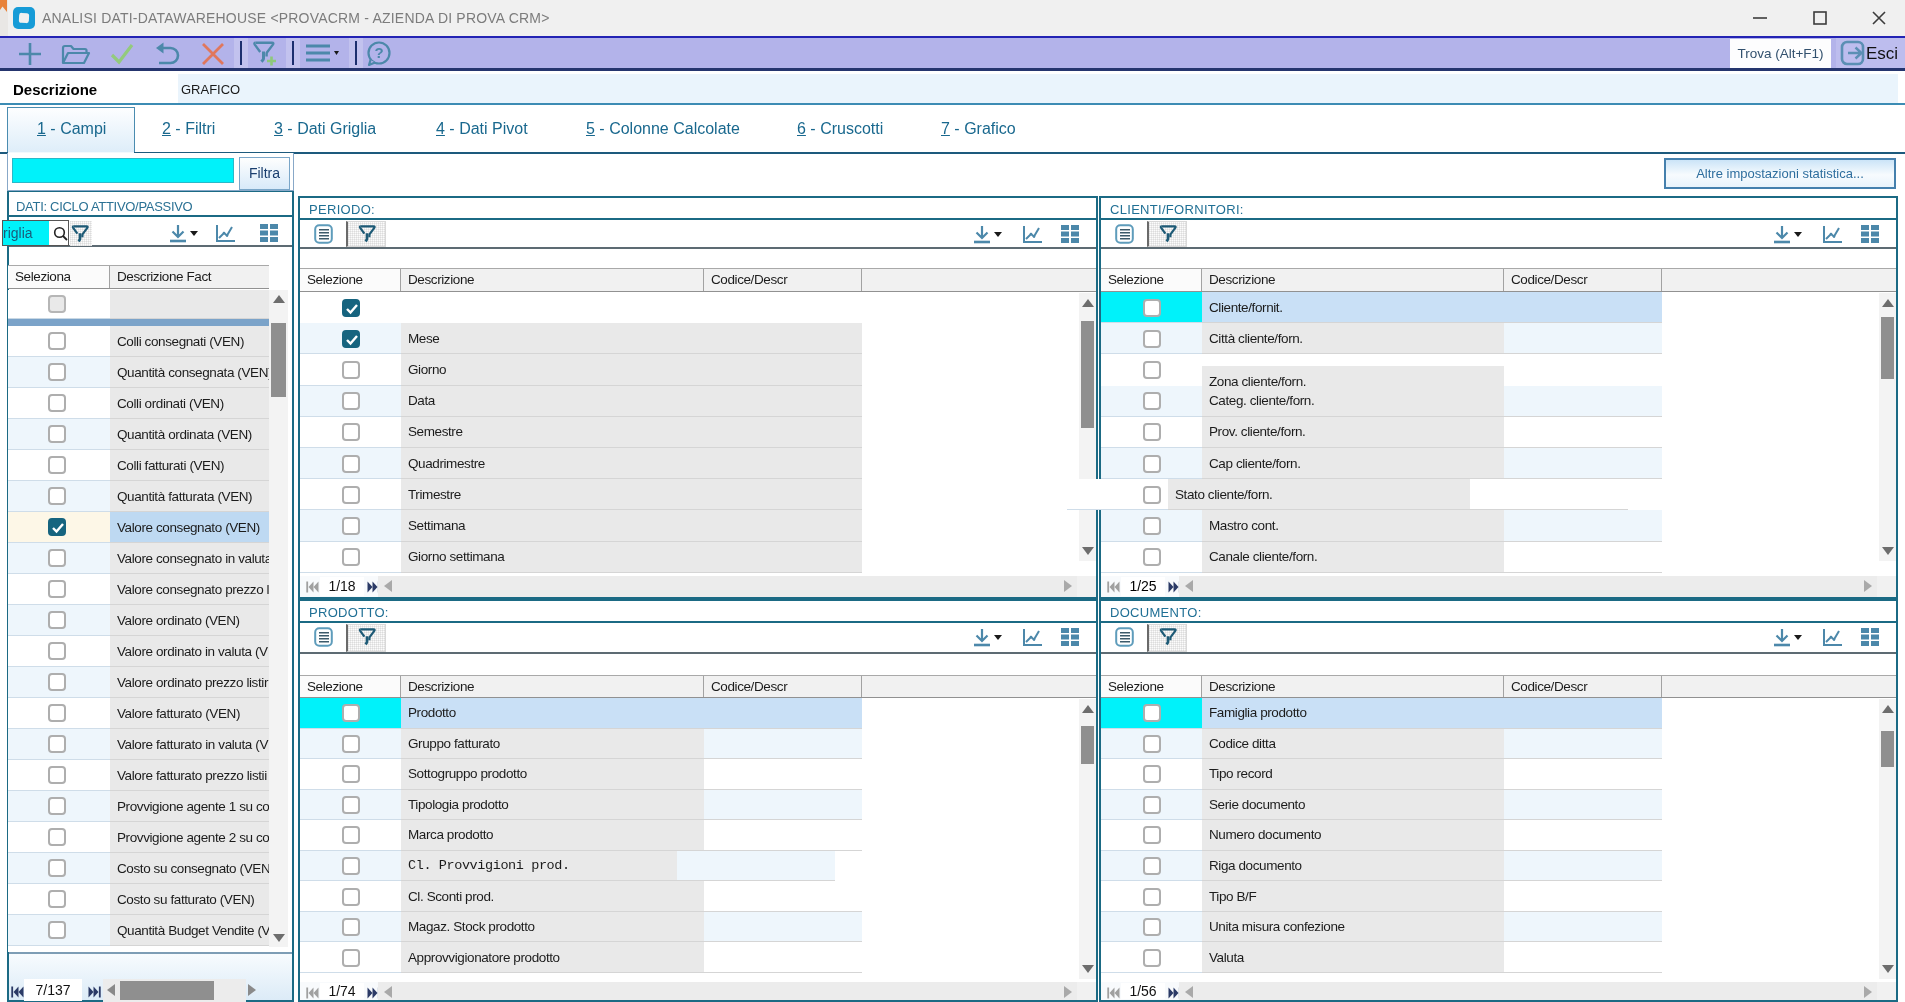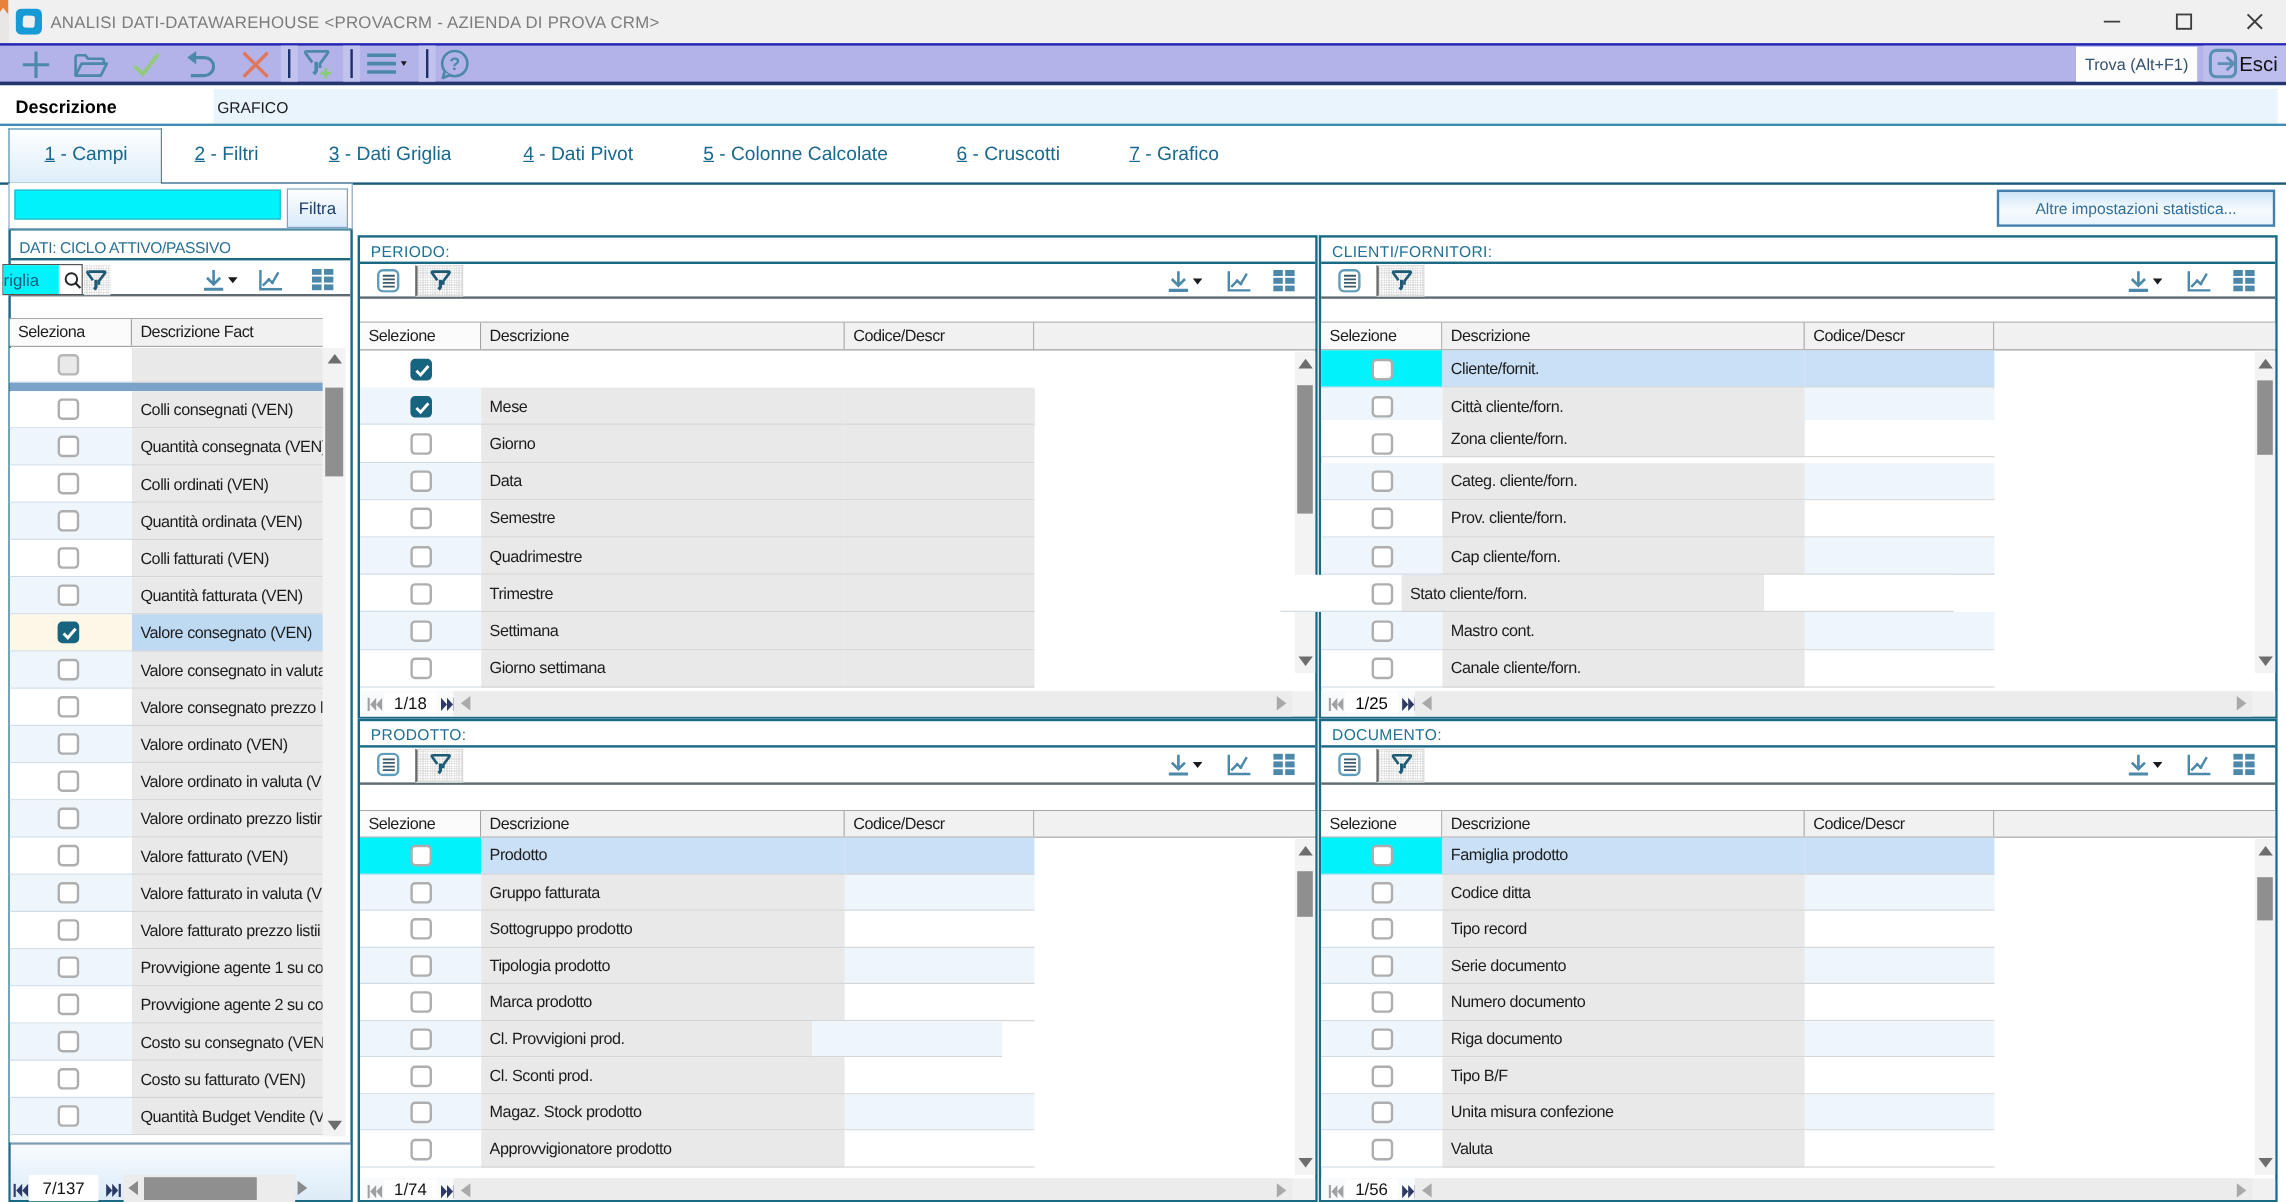--- a/index.html
+++ b/index.html
@@ -449,21 +449,21 @@
       <div class="c dsc" style="width:302px;background:#c9e0f6;border-bottom:1px solid #d5d5d5;">Cliente/fornit.</div>
       <div class="c" style="width:158px;background:#c9e0f6;border-bottom:1px solid #d5d5d5;"></div>
     </div>
     <div class="abs cb " style="left:1143px;top:298.6px;"></div>
     <div class="row" style="left:1101px;top:323.2px;width:561px;height:31.2px;">
       <div class="c sel" style="width:101px;background:#eef6fc;border-bottom:1px solid #cfdde9;"></div>
       <div class="c dsc" style="width:302px;background:#e9e9e9;border-bottom:1px solid #d5d5d5;">Città cliente/forn.</div>
       <div class="c" style="width:158px;background:#eef6fc;border-bottom:1px solid #d5d5d5;"></div>
     </div>
     <div class="abs cb " style="left:1143px;top:329.8px;"></div>
-    <div class="row" style="left:1101px;top:350px;width:561px;height:31.2px;">
+    <div class="row" style="left:1101px;top:366px;width:561px;height:31.2px;">
       <div class="c sel" style="width:101px;background:#ffffff;border-bottom:1px solid #cfdde9;"></div>
       <div class="c dsc" style="width:302px;background:#e9e9e9;border-bottom:1px solid #d5d5d5;">Zona cliente/forn.</div>
       <div class="c" style="width:158px;background:#ffffff;border-bottom:1px solid #d5d5d5;"></div>
     </div>
     <div class="abs cb " style="left:1143px;top:361.0px;"></div>
     <div class="row" style="left:1101px;top:385.6px;width:561px;height:31.2px;">
       <div class="c sel" style="width:101px;background:#eef6fc;border-bottom:1px solid #cfdde9;"></div>
       <div class="c dsc" style="width:302px;background:#e9e9e9;border-bottom:1px solid #d5d5d5;">Categ. cliente/forn.</div>
       <div class="c" style="width:158px;background:#eef6fc;border-bottom:1px solid #d5d5d5;"></div>
     </div>
@@ -558,21 +558,21 @@
       <div class="hc" style="width:234px;border-right:none;"></div>
     </div>
     <div class="row" style="left:300px;top:698.0px;width:562px;height:30.55px;">
       <div class="c sel" style="width:101px;background:#00f2fa;border-bottom:1px solid #cfdde9;"></div>
       <div class="c dsc" style="width:303px;background:#c9e0f6;border-bottom:1px solid #d5d5d5;">Prodotto</div>
       <div class="c" style="width:158px;background:#c9e0f6;border-bottom:1px solid #d5d5d5;"></div>
     </div>
     <div class="abs cb " style="left:342px;top:704.275px;"></div>
     <div class="row" style="left:300px;top:728.5px;width:562px;height:30.55px;">
       <div class="c sel" style="width:101px;background:#eef6fc;border-bottom:1px solid #cfdde9;"></div>
-      <div class="c dsc" style="width:303px;background:#e9e9e9;border-bottom:1px solid #d5d5d5;">Gruppo fatturata</div>
+      <div class="c dsc" style="width:303px;background:#e9e9e9;border-bottom:1px solid #d5d5d5;">Gruppo fatturato</div>
       <div class="c" style="width:158px;background:#eef6fc;border-bottom:1px solid #d5d5d5;"></div>
     </div>
     <div class="abs cb " style="left:342px;top:734.8249999999999px;"></div>
     <div class="row" style="left:300px;top:759.1px;width:562px;height:30.55px;">
       <div class="c sel" style="width:101px;background:#ffffff;border-bottom:1px solid #cfdde9;"></div>
       <div class="c dsc" style="width:303px;background:#e9e9e9;border-bottom:1px solid #d5d5d5;">Sottogruppo prodotto</div>
       <div class="c" style="width:158px;background:#ffffff;border-bottom:1px solid #d5d5d5;"></div>
     </div>
     <div class="abs cb " style="left:342px;top:765.3749999999999px;"></div>
     <div class="row" style="left:300px;top:789.6px;width:562px;height:30.55px;">
@@ -582,21 +582,21 @@
     </div>
     <div class="abs cb " style="left:342px;top:795.9249999999998px;"></div>
     <div class="row" style="left:300px;top:820.2px;width:562px;height:30.55px;">
       <div class="c sel" style="width:101px;background:#ffffff;border-bottom:1px solid #cfdde9;"></div>
       <div class="c dsc" style="width:303px;background:#e9e9e9;border-bottom:1px solid #d5d5d5;">Marca prodotto</div>
       <div class="c" style="width:158px;background:#ffffff;border-bottom:1px solid #d5d5d5;"></div>
     </div>
     <div class="abs cb " style="left:342px;top:826.4749999999998px;"></div>
     <div class="row" style="left:300px;top:850.7px;width:562px;height:30.55px;">
       <div class="c sel" style="width:101px;background:#eef6fc;border-bottom:1px solid #cfdde9;"></div>
-      <div class="c dsc" style="width:276px;background:#e9e9e9;border-bottom:1px solid #d5d5d5;">Cl. Provvigioni prod.</div>
+      <div class="c dsc" style="width:276px;background:#e9e9e9;border-bottom:1px solid #d5d5d5;font-family:Liberation Mono, monospace;">Cl. Provvigioni prod.</div>
       <div class="c" style="width:158px;background:#eef6fc;border-bottom:1px solid #d5d5d5;"></div>
     </div>
     <div class="abs cb " style="left:342px;top:857.0249999999997px;"></div>
     <div class="row" style="left:300px;top:881.3px;width:562px;height:30.55px;">
       <div class="c sel" style="width:101px;background:#ffffff;border-bottom:1px solid #cfdde9;"></div>
       <div class="c dsc" style="width:303px;background:#e9e9e9;border-bottom:1px solid #d5d5d5;">Cl. Sconti prod.</div>
       <div class="c" style="width:158px;background:#ffffff;border-bottom:1px solid #d5d5d5;"></div>
     </div>
     <div class="abs cb " style="left:342px;top:887.5749999999997px;"></div>
     <div class="row" style="left:300px;top:911.8px;width:562px;height:30.55px;">

